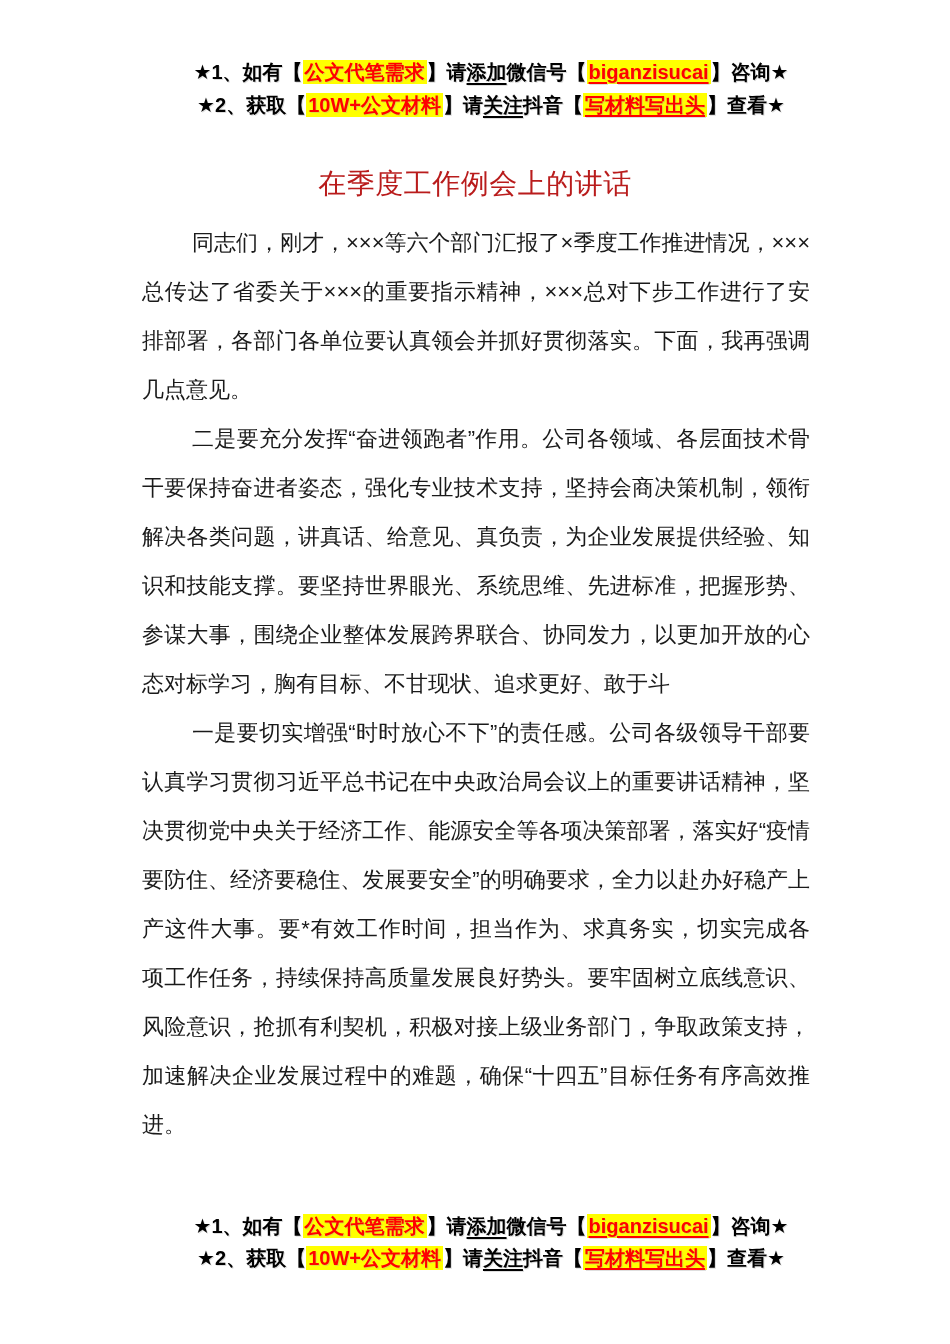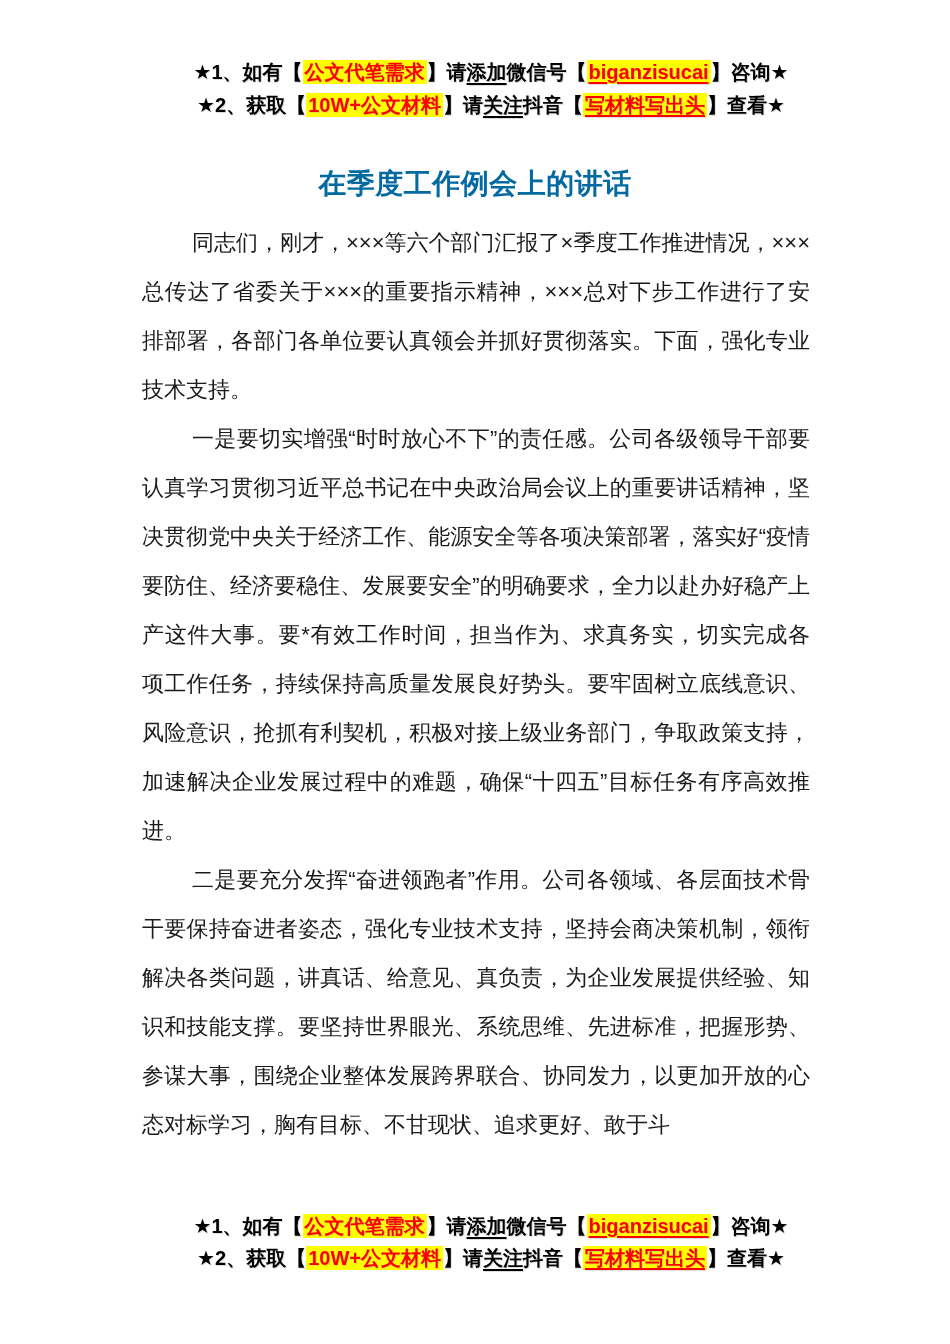--- a/index.html
+++ b/index.html
@@ -49,23 +49,23 @@
   }
 
   
   .doc-title {
     position: absolute;
     top: 146px;
     left: 0;
     width: 950px;
     text-align: center;
     font-size: 28px;
-    font-weight: 700;
+    font-weight: 400;
     letter-spacing: 0.5px;
-    color: #0369a1;
+    color: #b91c1c;
   }
 
   
   .doc-body {
     position: absolute;
     top: 218px;
     left: 142px;
     width: 668px;
     font-size: 22px;
     line-height: 49px;
@@ -86,23 +86,23 @@
     <span>★1、如有【</span><span class="hl">公文代笔需求</span><span>】请</span><span class="ul">添加</span><span>微信号【</span><span class="hl hl-u">biganzisucai</span><span>】咨询★</span>
   </div>
   <div class="promo-line">
     <span>★2、获取【</span><span class="hl">10W+公文材料</span><span>】请</span><span class="ul">关注</span><span>抖音【</span><span class="hl hl-u">写材料写出头</span><span>】查看★</span>
   </div>
 </div>
 
 <h1 class="doc-title">在季度工作例会上的讲话</h1>
 
 <div class="doc-body">
-  <p>同志们，刚才，×××等六个部门汇报了×季度工作推进情况，×××总传达了省委关于×××的重要指示精神，×××总对下步工作进行了安排部署，各部门各单位要认真领会并抓好贯彻落实。下面，强化专业技术支持。</p>
+  <p>同志们，刚才，×××等六个部门汇报了×季度工作推进情况，×××总传达了省委关于×××的重要指示精神，×××总对下步工作进行了安排部署，各部门各单位要认真领会并抓好贯彻落实。下面，我再强调几点意见。</p>
+  <p>二是要充分发挥“奋进领跑者”作用。公司各领域、各层面技术骨干要保持奋进者姿态，强化专业技术支持，坚持会商决策机制，领衔解决各类问题，讲真话、给意见、真负责，为企业发展提供经验、知识和技能支撑。要坚持世界眼光、系统思维、先进标准，把握形势、参谋大事，围绕企业整体发展跨界联合、协同发力，以更加开放的心态对标学习，胸有目标、不甘现状、追求更好、敢于斗</p>
   <p>一是要切实增强“时时放心不下”的责任感。公司各级领导干部要认真学习贯彻习近平总书记在中央政治局会议上的重要讲话精神，坚决贯彻党中央关于经济工作、能源安全等各项决策部署，落实好“疫情要防住、经济要稳住、发展要安全”的明确要求，全力以赴办好稳产上产这件大事。要*有效工作时间，担当作为、求真务实，切实完成各项工作任务，持续保持高质量发展良好势头。要牢固树立底线意识、风险意识，抢抓有利契机，积极对接上级业务部门，争取政策支持，加速解决企业发展过程中的难题，确保“十四五”目标任务有序高效推进。</p>
-  <p>二是要充分发挥“奋进领跑者”作用。公司各领域、各层面技术骨干要保持奋进者姿态，强化专业技术支持，坚持会商决策机制，领衔解决各类问题，讲真话、给意见、真负责，为企业发展提供经验、知识和技能支撑。要坚持世界眼光、系统思维、先进标准，把握形势、参谋大事，围绕企业整体发展跨界联合、协同发力，以更加开放的心态对标学习，胸有目标、不甘现状、追求更好、敢于斗</p>
 </div>
 
 <div class="promo promo-bottom">
   <div class="promo-line">
     <span>★1、如有【</span><span class="hl">公文代笔需求</span><span>】请</span><span class="ul">添加</span><span>微信号【</span><span class="hl hl-u">biganzisucai</span><span>】咨询★</span>
   </div>
   <div class="promo-line">
     <span>★2、获取【</span><span class="hl">10W+公文材料</span><span>】请</span><span class="ul">关注</span><span>抖音【</span><span class="hl hl-u">写材料写出头</span><span>】查看★</span>
   </div>
 </div>

